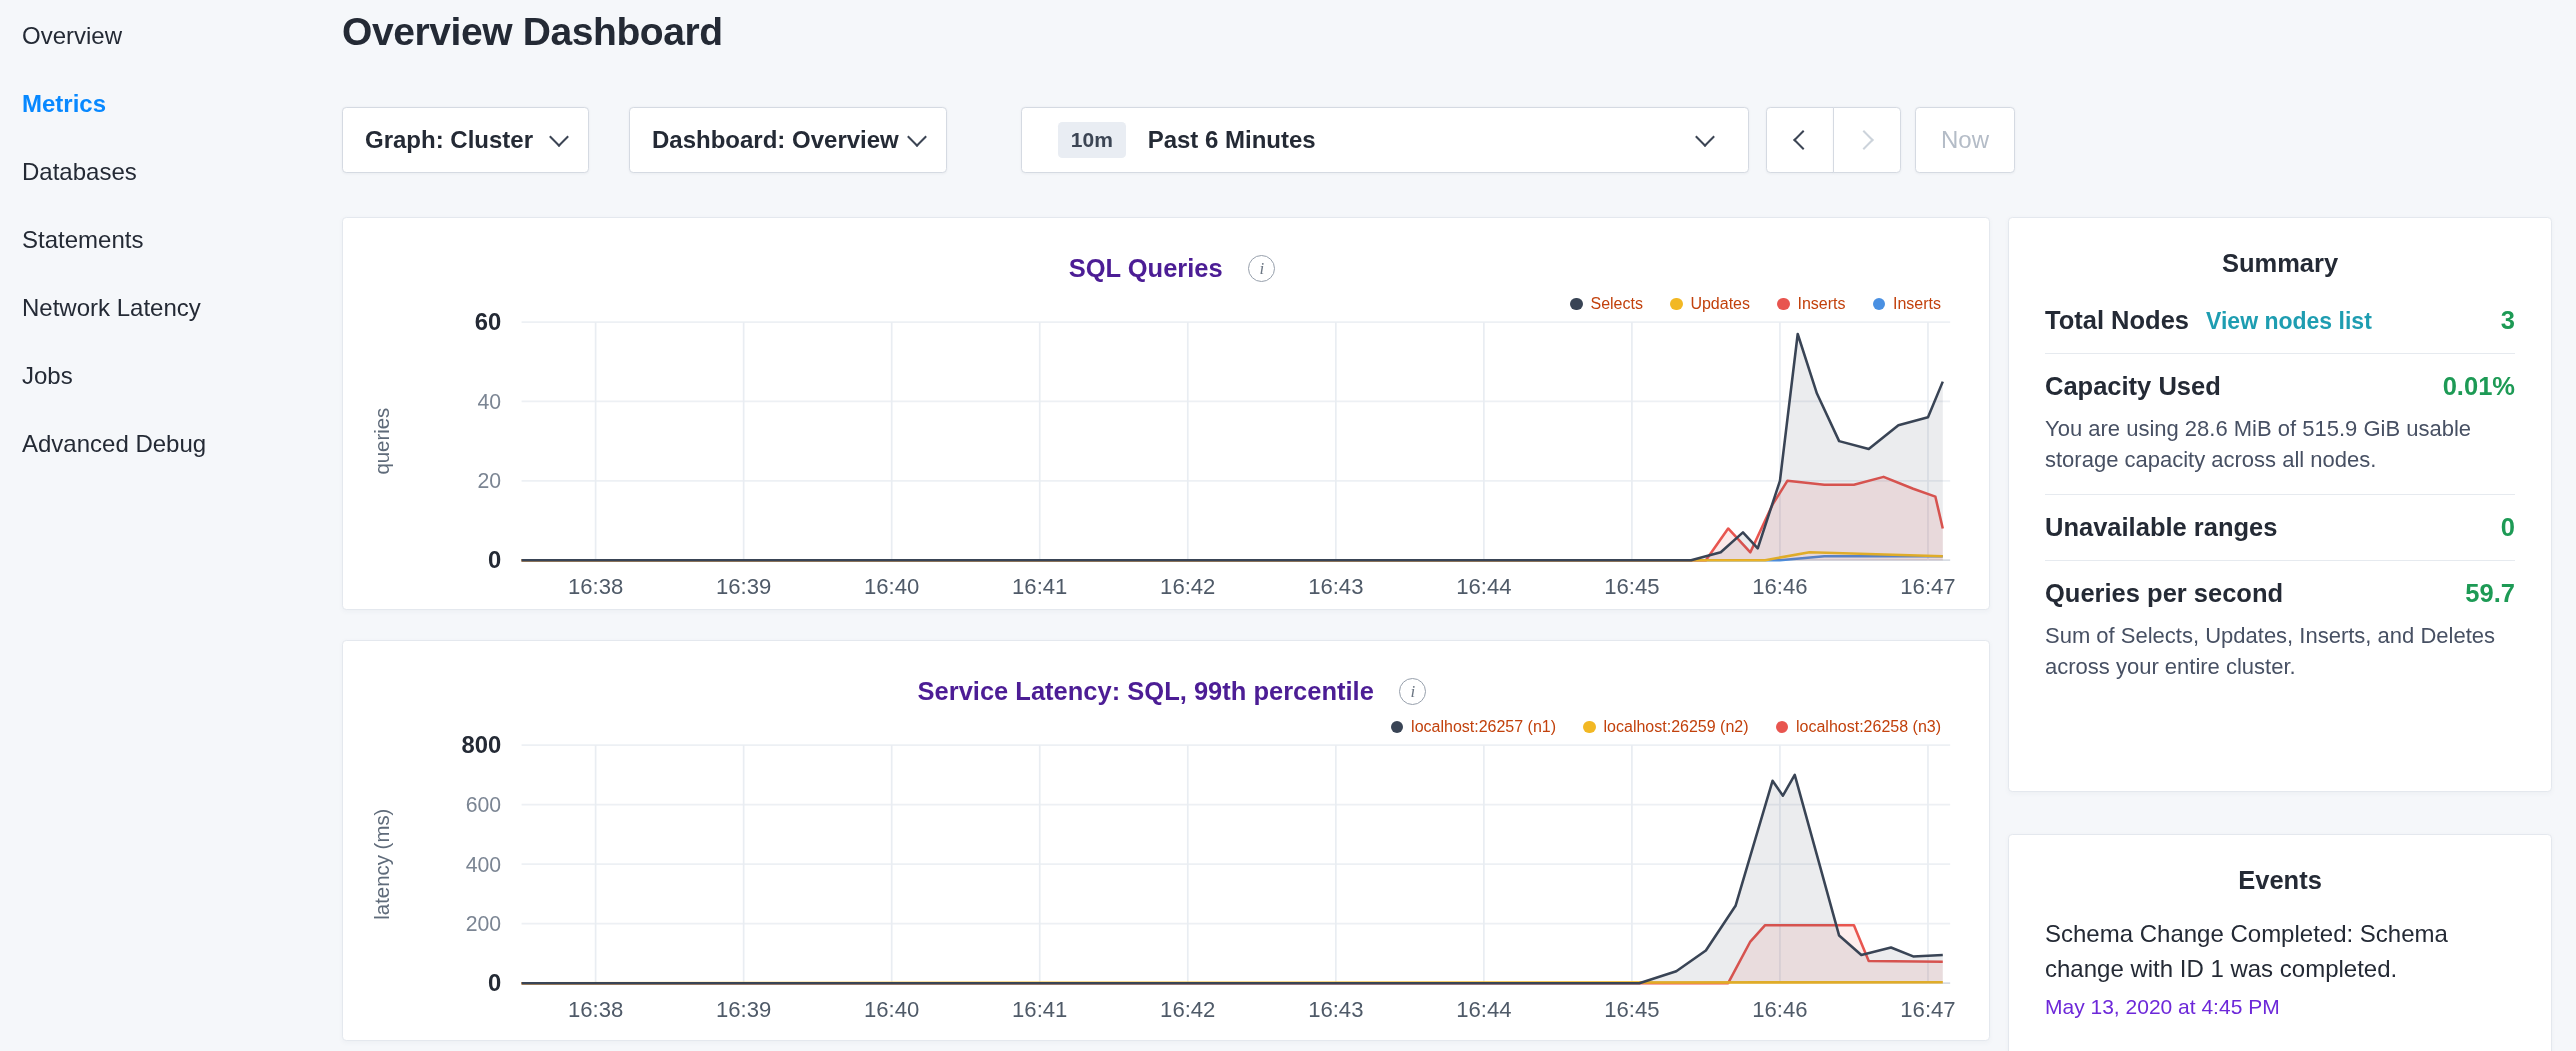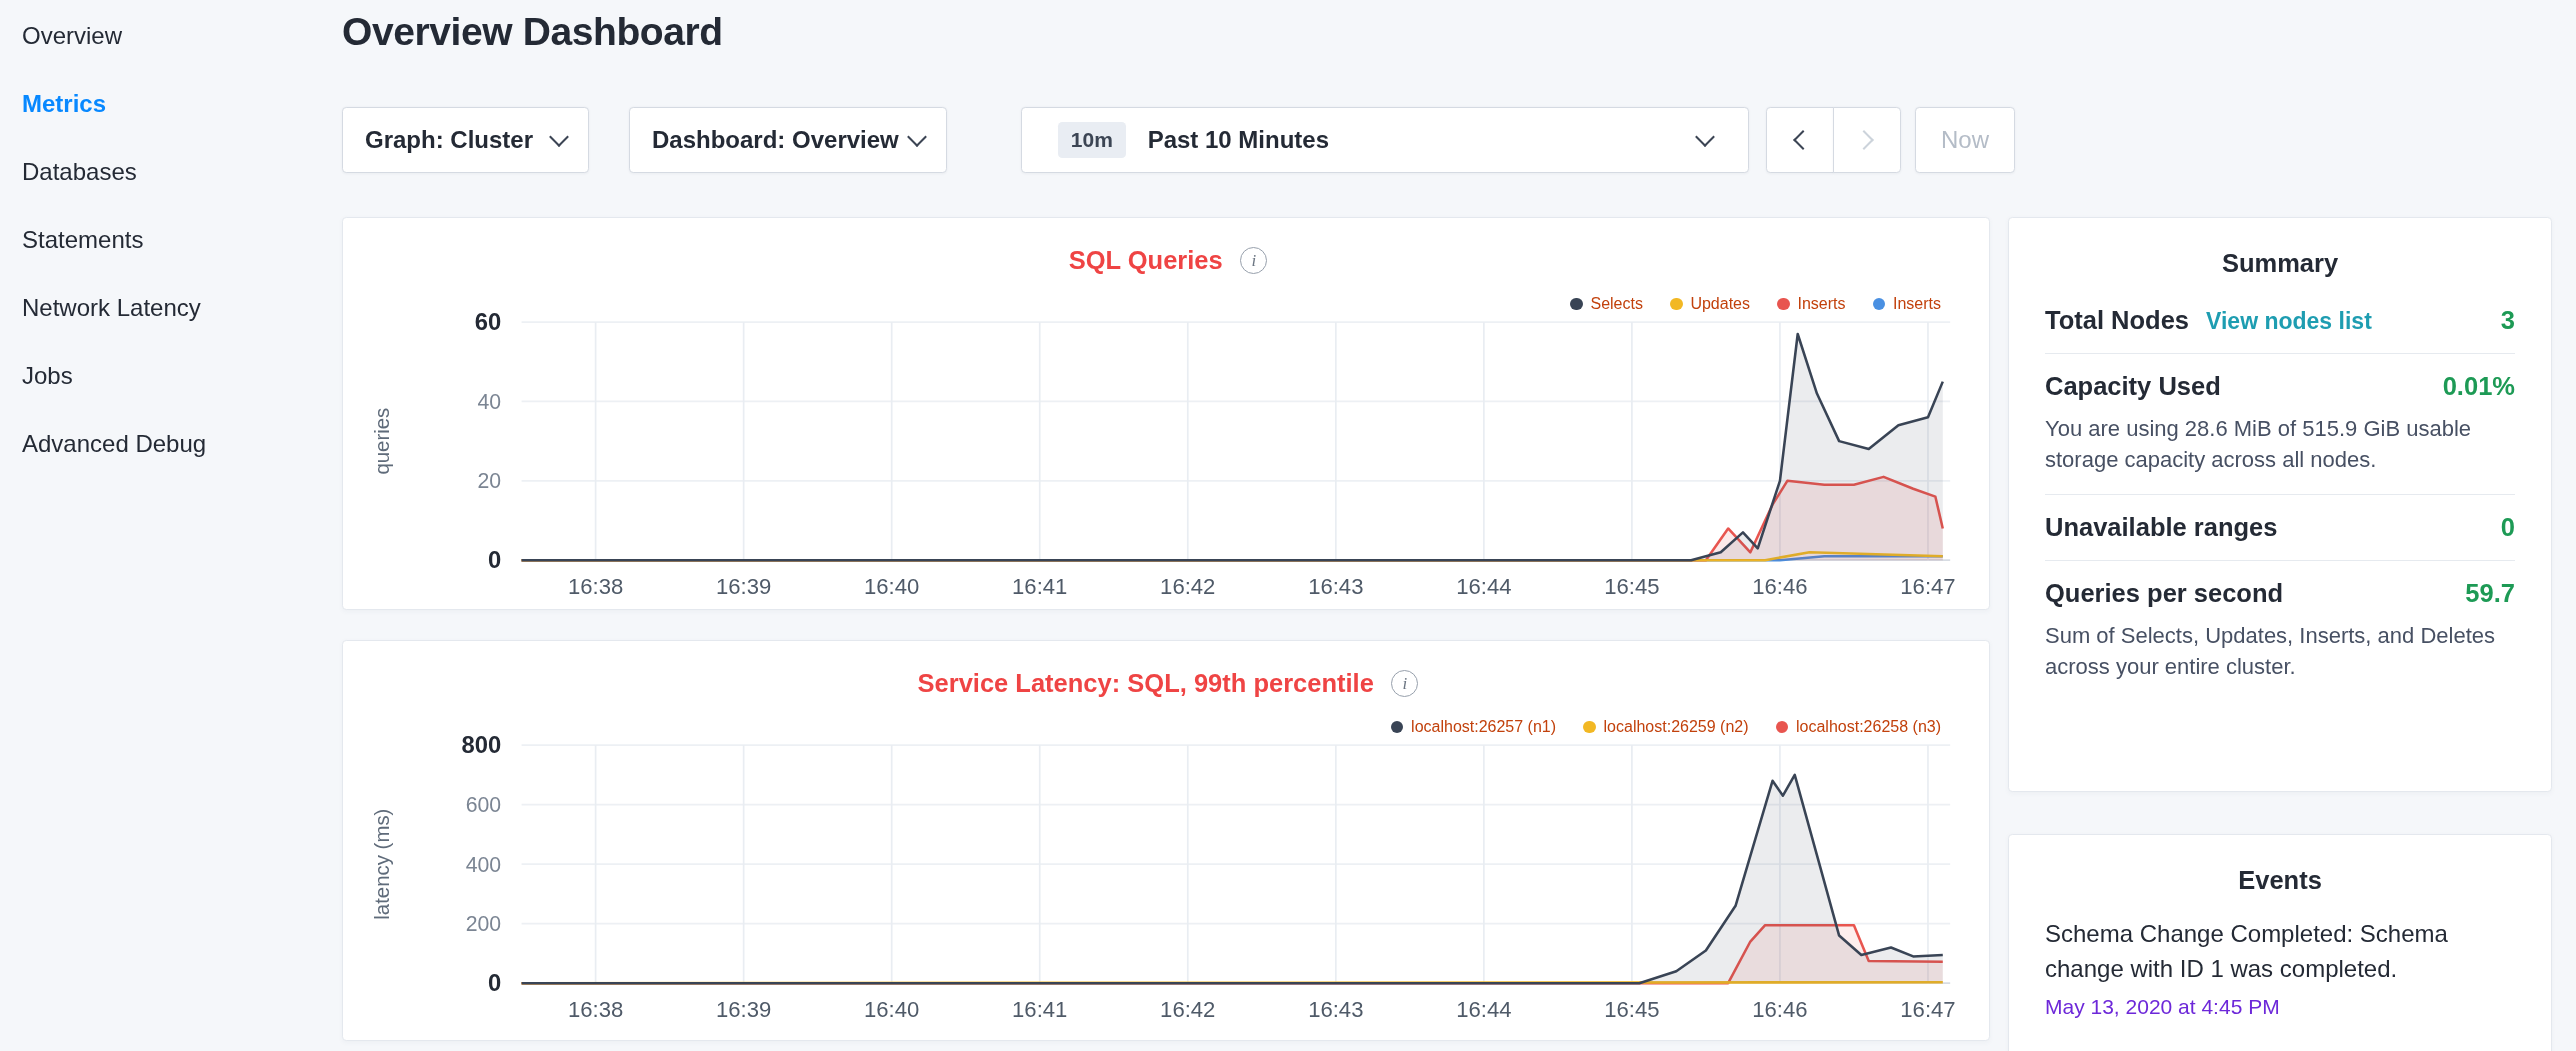--- a/index.html
+++ b/index.html
@@ -37,21 +37,21 @@
   .chev-right{transform:rotate(-45deg);margin-right:5.1px;}
   .chev-disabled{border-color:#ccd3db;}
   
   .panel{position:absolute;background:#fff;border:0.9px solid #e4e8ee;border-radius:4.3px;
     box-shadow:0 1.7px 5.1px rgba(60,70,90,0.04);box-sizing:border-box;}
   .chart-panel{left:342px;width:1648px;}
   .chart-panel-1{top:217px;height:393px;}
   .chart-panel-2{top:640px;height:401px;}
   .chart-title-row{position:absolute;top:24px;left:0;right:0;display:flex;
     justify-content:center;align-items:center;gap:13.6px;}
-  .chart-title-row h2{margin:4px;font-size:25.5px;font-weight:700;color:#ef4444;}
+  .chart-title-row h2{margin:12px;font-size:25.5px;font-weight:700;color:#4c1d95;}
   .info-icon{width:27px;height:27px;box-sizing:border-box;border:1.7px solid #97a0ac;
     border-radius:50%;color:#6c7683;font-size:17px;font-style:italic;display:flex;
     align-items:center;justify-content:center;font-family:"Liberation Serif",serif;cursor:pointer;}
   .legend{position:absolute;top:77px;right:48px;display:flex;gap:27px;}
   .legend-item{display:flex;align-items:center;gap:7.7px;font-size:16px;color:#c2410c;cursor:pointer;}
   .legend-dot{width:12.8px;height:12.8px;border-radius:50%;display:inline-block;}
   svg.chart{position:absolute;left:0;top:92px;}
   
   .summary-panel{left:2008px;top:217px;width:544px;height:575px;padding:0 36px;}
   .panel-heading{text-align:center;font-size:25.5px;font-weight:700;color:#242a35;margin:31px 0 10.2px;}
@@ -87,21 +87,21 @@
   <span class="chev chev-down"></span>
 </div>
 
 <div class="ctl ctl-dash">
   <span>Dashboard: Overview</span>
   <span class="chev chev-down"></span>
 </div>
 
 <div class="ctl ctl-time">
   <span class="time-badge">10m</span>
-  <span class="time-label">Past 10 Minutes</span>
+  <span class="time-label">Past 6 Minutes</span>
   <span class="chev chev-down"></span>
 </div>
 
 <div class="ctl ctl-prev">
   <span class="chev chev-left"></span>
 </div>
 <div class="ctl ctl-next">
   <span class="chev chev-right chev-disabled"></span>
 </div>
 <div class="ctl ctl-now">

